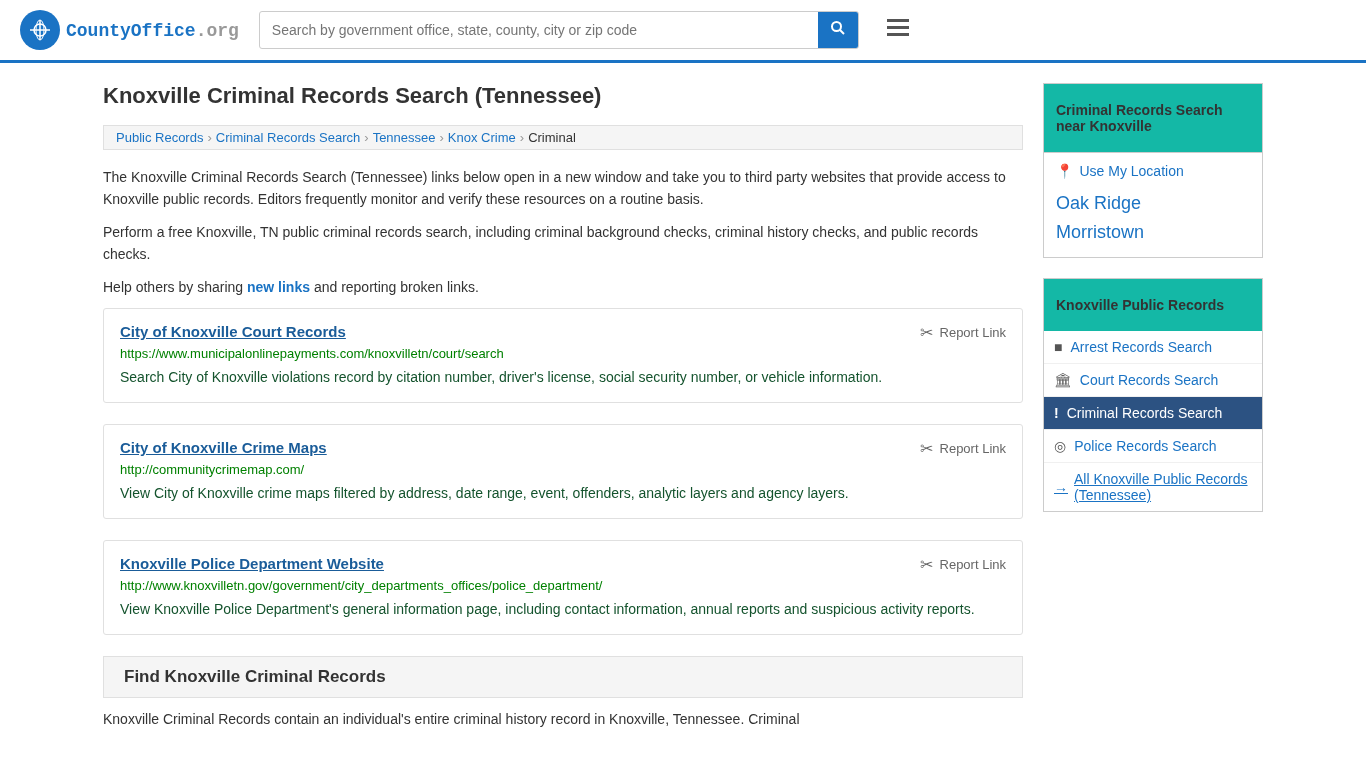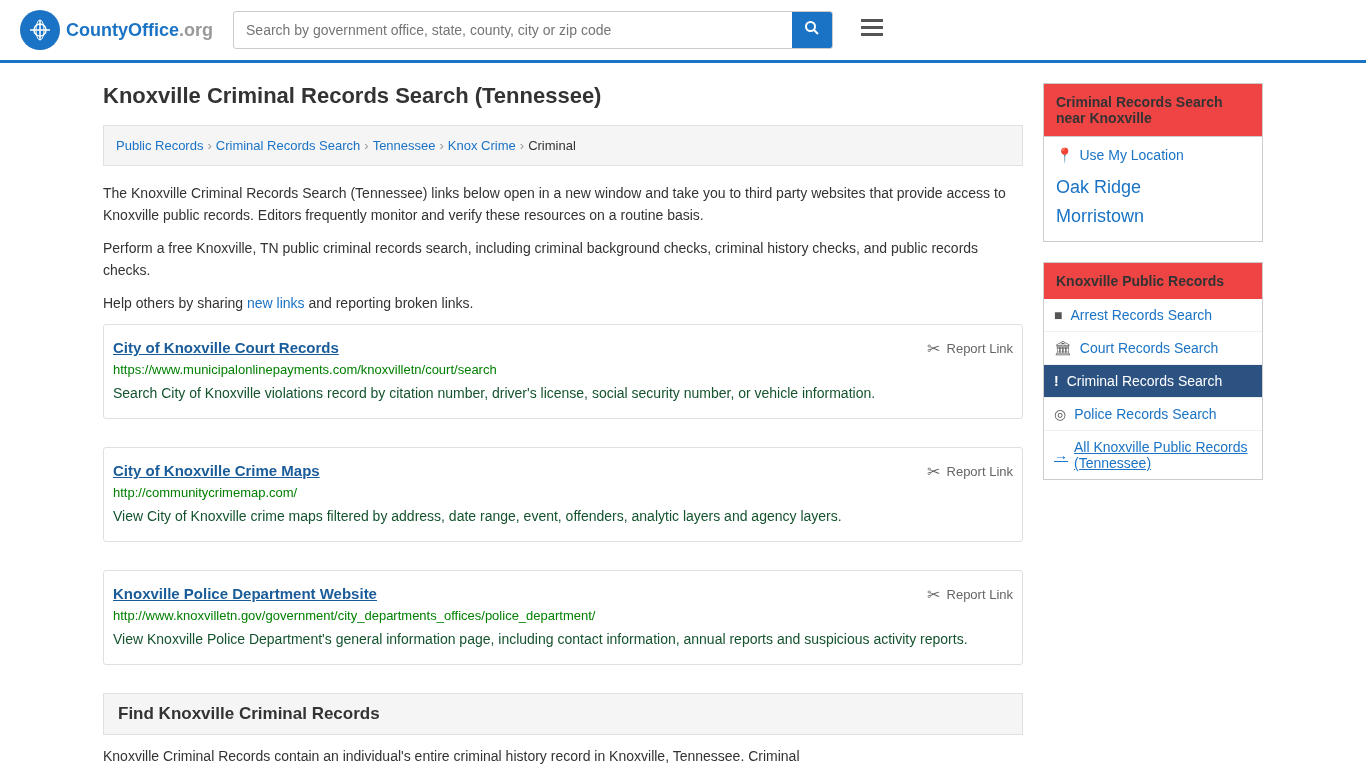--- a/index.html
+++ b/index.html
@@ -31,20 +31,21 @@
       color: white;
       font-size: 18px;
     }
     .logo-text {
       font-size: 18px;
       color: #333;
       font-weight: bold;
     }
     .logo-text span {
       color: #1a73c4;
+      font-family: Liberation Mono, monospace;
     }
     .search-bar-container {
       flex: 1;
       max-width: 600px;
       display: flex;
       align-items: center;
       border: 1px solid #ccc;
       border-radius: 3px;
       overflow: hidden;
     }
@@ -89,21 +90,21 @@
     }
     .page-title {
       font-size: 22px;
       font-weight: bold;
       color: #333;
       margin-bottom: 16px;
     }
     .breadcrumb {
       background: #f5f5f5;
       border: 1px solid #e0e0e0;
-      padding: 12px 12px;
+      padding: 4px 12px;
       font-size: 13px;
       margin-bottom: 16px;
       display: flex;
       flex-wrap: wrap;
       gap: 4px;
       align-items: center;
     }
     .breadcrumb a { color: #1a73c4; text-decoration: none; }
     .breadcrumb .sep { color: #999; }
 
@@ -111,22 +112,22 @@
       font-size: 14px;
       line-height: 1.6;
       margin-bottom: 10px;
       color: #333;
     }
     .description a { color: #1a73c4; }
 
     .result-item {
       border: 1px solid #e0e0e0;
       border-radius: 3px;
-      padding: 14px 9px;
-      margin-bottom: 28px;
+      padding: 14px 16px;
+      margin-bottom: 21px;
       background: #fff;
     }
     .result-header {
       display: flex;
       justify-content: space-between;
       align-items: flex-start;
       margin-bottom: 4px;
     }
     .result-title {
       font-size: 15px;
@@ -154,41 +155,41 @@
       color: #14532d;
       line-height: 1.5;
     }
 
     .section-title {
       font-size: 17px;
       font-weight: bold;
       color: #333;
       background: #f5f5f5;
       border: 1px solid #e0e0e0;
-      padding: 10px 14px;
+      padding: 10px 20px;
       margin-bottom: 10px;
       margin-top: 10px;
     }
     .section-desc {
       font-size: 14px;
       color: #333;
       line-height: 1.6;
     }
 
     
     .sidebar {
       width: 220px;
       flex-shrink: 0;
     }
     .sidebar-section {
       margin-bottom: 20px;
     }
     .sidebar-header {
-      background: #ef4444;
-      padding: 10px 12px;
+      background: #14b8a6;
+      padding: 18px 12px;
       font-size: 14px;
       font-weight: bold;
       color: #333;
       border: 1px solid #ccc;
       border-bottom: none;
     }
     .sidebar-body {
       border: 1px solid #ccc;
       padding: 10px 12px;
     }
@@ -291,21 +292,21 @@
       <span class="sep">›</span>
       <a>Knox Crime</a>
       <span class="sep">›</span>
       <span>Criminal</span>
     </div>
 
     <p class="description">The Knoxville Criminal Records Search (Tennessee) links below open in a new window and take you to third party websites that provide access to Knoxville public records. Editors frequently monitor and verify these resources on a routine basis.</p>
     <p class="description">Perform a free Knoxville, TN public criminal records search, including criminal background checks, criminal history checks, and public records checks.</p>
     <p class="description">
       <span>Help others by sharing</span>
-      <a style="color:#1a73c4;">new links</a>
+      <a style="color:#1a73c4;font-weight:bold;">new links</a>
       <span>and reporting broken links.</span>
     </p>
 
     <div class="result-item">
       <div class="result-header">
         <span class="result-title">City of Knoxville Court Records</span>
         <div class="report-link">
           <span style="font-size:16px;">✂</span>
           <span>Report Link</span>
         </div>

